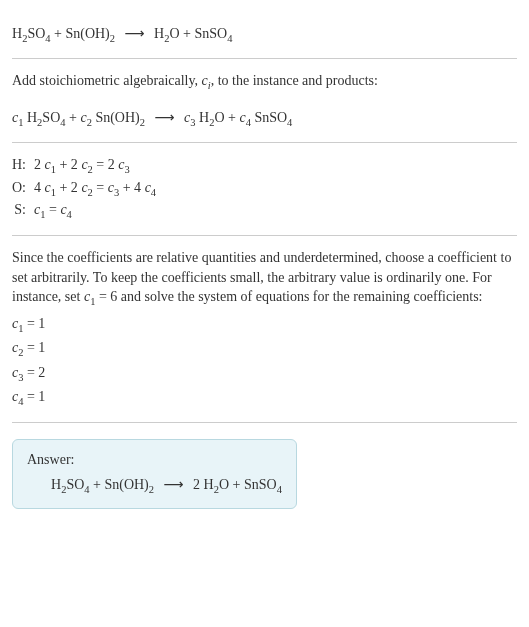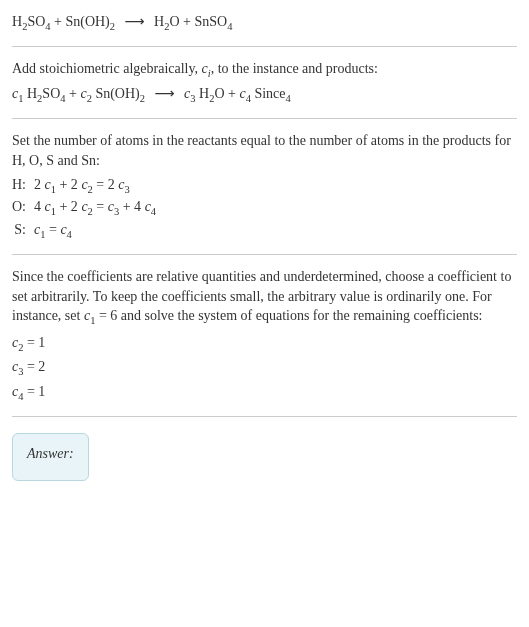--- a/index.html
+++ b/index.html
@@ -28,21 +28,21 @@
       vertical-align: sub;
       font-size: 0.75em;
     }
     .ital {
       font-style: italic;
     }
     .arrow {
       margin: 0 6px;
     }
     .eq-line {
-      margin-top: 2px;
+      margin-top: 14px;
     }
     .atom-table {
       margin-top: 4px;
       border-collapse: collapse;
     }
     .atom-table td {
       padding: 0 6px 0 0;
       vertical-align: baseline;
     }
     .atom-table td.lbl {
@@ -55,21 +55,20 @@
     .coeff-list div {
       margin-bottom: 2px;
     }
     .answer-box {
       background: #e8f4f8;
       border: 1px solid #b8d8e0;
       border-radius: 6px;
       padding: 10px 14px;
       display: inline-block;
       margin-top: 4px;
-      font-style: italic;
     }
     .answer-label {
       margin-bottom: 6px;
     }
     .answer-eq {
       padding-left: 24px;
     }
   </style>
 </head>
 <body>
@@ -84,28 +83,27 @@
 
 <hr class="divider">
 
 <div class="section">
   <div>
     <span>Add stoichiometric algebraically, </span><span class="ital">c</span><span class="sub ital">i</span><span>, to the instance and products:</span>
   </div>
   <div class="eq-line">
     <span class="ital">c</span><span class="sub">1</span><span> H</span><span class="sub">2</span><span>SO</span><span class="sub">4</span><span> + </span><span class="ital">c</span><span class="sub">2</span><span> Sn(OH)</span><span class="sub">2</span>
     <span class="arrow">⟶</span>
-    <span class="ital">c</span><span class="sub">3</span><span> H</span><span class="sub">2</span><span>O + </span><span class="ital">c</span><span class="sub">4</span><span> Since</span><span class="sub">4</span>
+    <span class="ital">c</span><span class="sub">3</span><span> H</span><span class="sub">2</span><span>O + </span><span class="ital">c</span><span class="sub">4</span><span> SnSO</span><span class="sub">4</span>
   </div>
 </div>
 
 <hr class="divider">
 
 <div class="section">
-  <div>Set the number of atoms in the reactants equal to the number of atoms in the products for H, O, S and Sn:</div>
   <table class="atom-table">
     <tbody>
         <tr>
       <td class="lbl">H:</td>
       <td>
         <span>2 </span><span class="ital">c</span><span class="sub">1</span><span> + 2 </span><span class="ital">c</span><span class="sub">2</span><span> = 2 </span><span class="ital">c</span><span class="sub">3</span>
       </td>
     </tr>
     <tr>
       <td class="lbl">O:</td>
@@ -123,25 +121,31 @@
     </table>
 </div>
 
 <hr class="divider">
 
 <div class="section">
   <div>
     <span>Since the coefficients are relative quantities and underdetermined, choose a coefficient to set arbitrarily. To keep the coefficients small, the arbitrary value is ordinarily one. For instance, set </span><span class="ital">c</span><span class="sub">1</span><span> = 6 and solve the system of equations for the remaining coefficients:</span>
   </div>
   <div class="coeff-list">
+    <div><span class="ital">c</span><span class="sub">1</span><span> = 1</span></div>
     <div><span class="ital">c</span><span class="sub">2</span><span> = 1</span></div>
     <div><span class="ital">c</span><span class="sub">3</span><span> = 2</span></div>
     <div><span class="ital">c</span><span class="sub">4</span><span> = 1</span></div>
   </div>
 </div>
 
 <hr class="divider">
 
 <div class="section">
   <div class="answer-box">
     <div class="answer-label">Answer:</div>
+    <div class="answer-eq">
+      <span>H</span><span class="sub">2</span><span>SO</span><span class="sub">4</span><span> + Sn(OH)</span><span class="sub">2</span>
+      <span class="arrow">⟶</span>
+      <span> 2 H</span><span class="sub">2</span><span>O + SnSO</span><span class="sub">4</span>
+    </div>
   </div>
 </div>
 
 </body></html>

